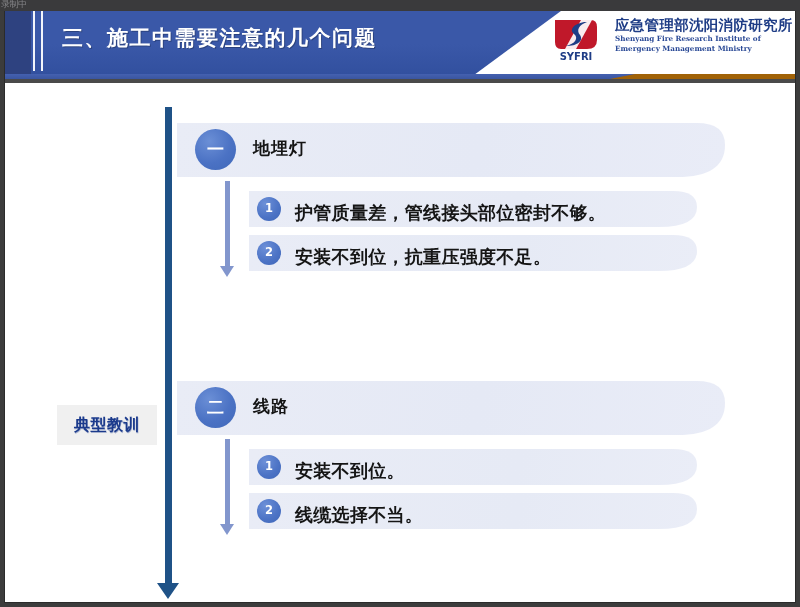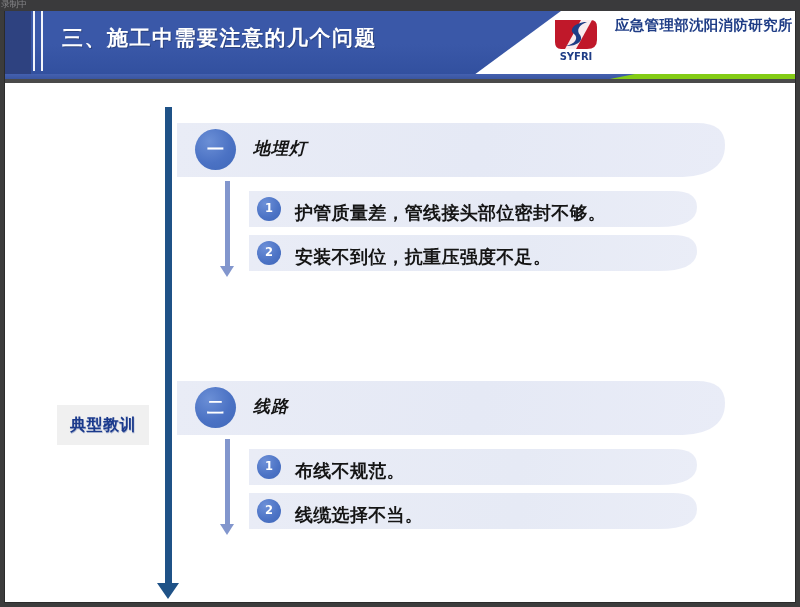--- a/index.html
+++ b/index.html
@@ -25,21 +25,21 @@
     white-space: nowrap;
     opacity: .85;
     text-align: right;
   }
 
   
   #slide {
     position: absolute;
     left: 4px; top: 7px;
     width: 792px; height: 596px;
-    background: #84cc16;
+    background: #a16207;
     border: 1px solid #2b2b2b;
     overflow: hidden;
   }
 
   
   #header {
     position: absolute; left: 0; top: 0;
     width: 792px; height: 66px;
     background: #ffffff;
     overflow: hidden;
@@ -129,21 +129,21 @@
     position: absolute; left: 152px; top: 500px;
     width: 0; height: 0;
     border-left: 11px solid transparent;
     border-right: 11px solid transparent;
     border-top: 16px solid #1f5287;
   }
 
   
   #left-label {
     position: absolute; left: 52px; top: 322px;
-    width: 92px; height: 40px;
+    width: 100px; height: 40px;
     background: #f0f0f0;
     display: flex; align-items: center; justify-content: center;
   }
   #left-label span {
     font-size: 16px; font-weight: bold;
     color: #1b3a8c; letter-spacing: .5px;
     text-shadow: .5px .5px 0 rgba(27,58,140,.35);
   }
 
   
@@ -165,21 +165,21 @@
     border-radius: 50%;
     background: radial-gradient(circle at 35% 30%, #6b8fd6 0%, #4b72c4 55%, #4068b9 100%);
     color: #ffffff;
     font-size: 17px; font-weight: bold;
     display: flex; align-items: center; justify-content: center;
     line-height: 1;
   }
   .sec-title {
     position: absolute; left: 76px; top: 14px;
     font-size: 17px; font-weight: bold;
-    color: #141414; letter-spacing: 1px; font-style: italic;
+    color: #141414; letter-spacing: 1px;
   }
 
   
   .sub-arrow {
     position: absolute; left: 48px; top: 58px;
     width: 5px; height: 86px;
     background: #8296cd;
   }
   .sub-arrow-head {
     position: absolute; left: 43px; top: 143px;
@@ -238,20 +238,21 @@
       <div id="logo-mark">
         <svg width="50" height="46" viewBox="0 0 50 46" xmlns="http://www.w3.org/2000/svg">
           <path d="M4 4 H40 Q46 4 46 11 V24 Q46 33 36 33 H10 Q4 33 4 26 Z" fill="#c0182a"></path>
           <path d="M30 4 L14 33 H25 L41 4 Z" fill="#ffffff" opacity="0.92"></path>
           <path d="M33 6 C22 8, 18 14, 23 18 C28 22, 24 28, 15 30 C26 30, 33 25, 29 19 C25 14, 28 9, 36 6 Z" fill="#1f3d86"></path>
           <text x="25" y="43.5" font-family="DejaVu Sans, Liberation Sans, sans-serif" font-size="10" font-weight="bold" fill="#1f3d86" text-anchor="middle">SYFRI</text>
         </svg>
       </div>
       <div id="logo-text">
         <div id="logo-cn">应急管理部沈阳消防研究所</div>
+        <div id="logo-en">Shenyang Fire Research Institute of Emergency Management Ministry</div>
       </div>
     </div>
   </div>
   <div id="header-strip"></div>
   <div id="header-strip-dark"></div>
 
   <div id="body-area">
 
     <div id="spine"></div>
     <div id="spine-head"></div>
@@ -281,21 +282,21 @@
     <div class="section" id="section-1">
       <div class="sec-header">
         <div class="sec-circle">二</div>
         <div class="sec-title">线路</div>
       </div>
       <div class="sub-arrow"></div>
       <div class="sub-arrow-head"></div>
 
       <div class="item item-0">
         <div class="item-badge">1</div>
-        <div class="item-text">布线不规范。</div>
+        <div class="item-text">安装不到位。</div>
       </div>
       <div class="item item-1">
         <div class="item-badge">2</div>
         <div class="item-text">线缆选择不当。</div>
       </div>
     </div>
 
   </div>
 </div>
 

